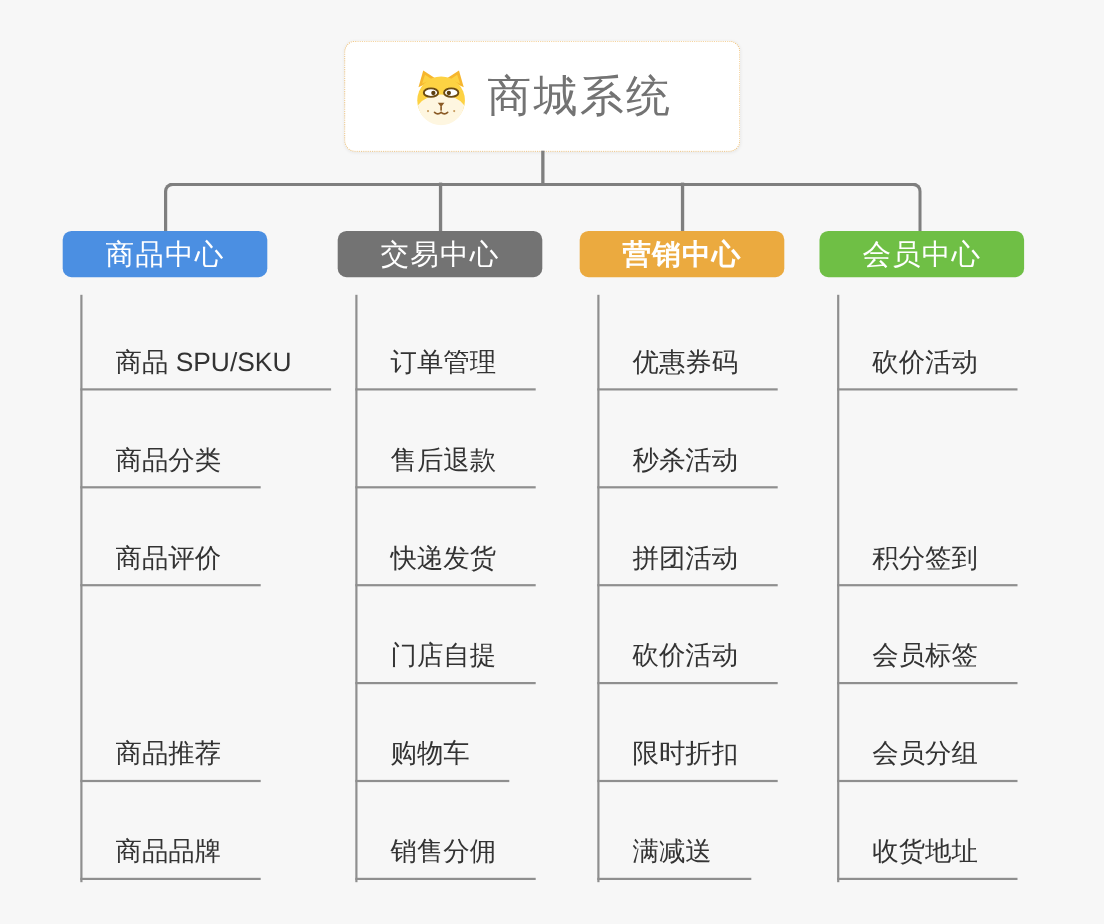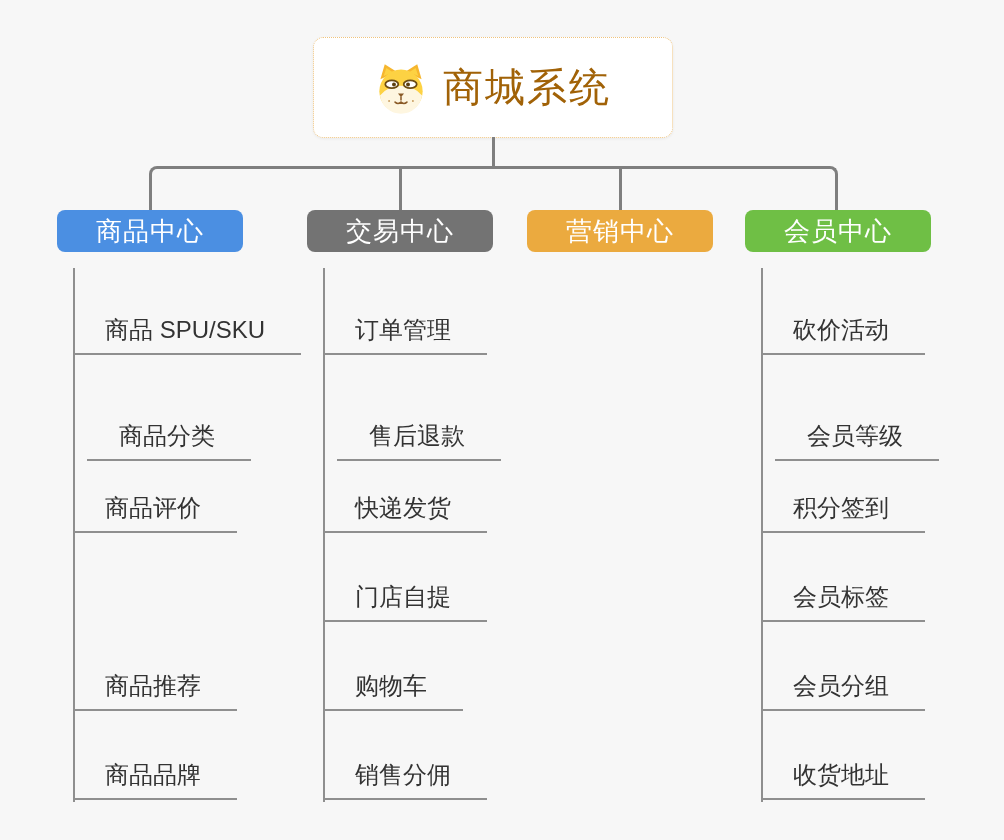--- a/index.html
+++ b/index.html
@@ -25,21 +25,21 @@
     border-radius: 10px;
     box-shadow: 0 1px 3px rgba(0,0,0,0.06);
     display: flex;
     align-items: center;
     justify-content: center;
     gap: 16px;
     box-sizing: border-box;
   }
   .root-title {
     font-size: 40px;
-    color: #a16207;
+    color: #737373;
     letter-spacing: 2px;
     white-space: nowrap;
   }
   .root-icon { width: 52px; height: 52px; flex: 0 0 auto; }
 
   
   .root-stem {
     position: absolute;
     left: 492px; top: 137px;
     width: 3px; height: 31px;
@@ -72,21 +72,21 @@
     border-radius: 8px;
     display: flex;
     align-items: center;
     justify-content: center;
     color: #ffffff;
     font-size: 26px;
     letter-spacing: 1px;
   }
   .bx1 { left: 57px; }
   .bx2 { left: 307px; }
-  .bx3 { left: 527px; }
+  .bx3 { left: 527px; font-weight: bold; }
   .bx4 { left: 745px; }
 
   
   .column {
     position: absolute;
     top: 268px;
     width: 250px;
     height: 545px;
   }
   .c1 { left: 57px; }
@@ -98,21 +98,21 @@
     left: 16px; top: 0;
     width: 2px; height: 534px;
     background: #8f8f8f;
   }
   .sub-item {
     position: absolute;
     left: 16px;
     white-space: nowrap;
   }
   .r1 { top: 47px; }
-  .r2 { top: 153px; padding-left: 14px; }
+  .r2 { top: 136px; }
   .r3 { top: 225px; }
   .r4 { top: 314px; }
   .r5 { top: 403px; }
   .r6 { top: 492px; }
   .sub-label {
     display: inline-block;
     padding: 0 36px 8px 32px;
     border-bottom: 2px solid #8f8f8f;
     font-size: 24px;
     color: #333333;
@@ -174,24 +174,32 @@
   <div class="column c2">
     <div class="trunk"></div>
     <div class="sub-item r1"><span class="sub-label">订单管理</span></div>
     <div class="sub-item r2"><span class="sub-label">售后退款</span></div>
     <div class="sub-item r3"><span class="sub-label">快递发货</span></div>
     <div class="sub-item r4"><span class="sub-label">门店自提</span></div>
     <div class="sub-item r5"><span class="sub-label">购物车</span></div>
     <div class="sub-item r6"><span class="sub-label">销售分佣</span></div>
   </div>
 
+  <div class="column c3">
+    <div class="trunk"></div>
+    <div class="sub-item r1"><span class="sub-label">优惠券码</span></div>
+    <div class="sub-item r2"><span class="sub-label">秒杀活动</span></div>
+    <div class="sub-item r3"><span class="sub-label">拼团活动</span></div>
+    <div class="sub-item r4"><span class="sub-label">砍价活动</span></div>
+    <div class="sub-item r5"><span class="sub-label">限时折扣</span></div>
+    <div class="sub-item r6"><span class="sub-label">满减送</span></div>
+  </div>
 
   <div class="column c4">
     <div class="trunk"></div>
     <div class="sub-item r1"><span class="sub-label">砍价活动</span></div>
-    <div class="sub-item r2"><span class="sub-label">会员等级</span></div>
     <div class="sub-item r3"><span class="sub-label">积分签到</span></div>
     <div class="sub-item r5"><span class="sub-label">会员分组</span></div>
     <div class="sub-item r4"><span class="sub-label">会员标签</span></div>
     <div class="sub-item r6"><span class="sub-label">收货地址</span></div>
   </div>
 
 </div>
 
 </body></html>

